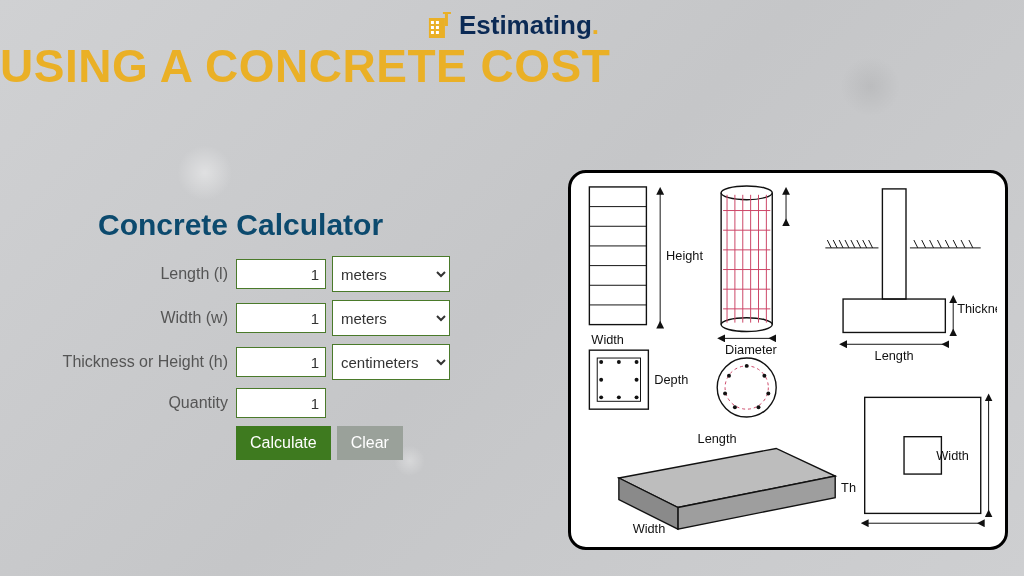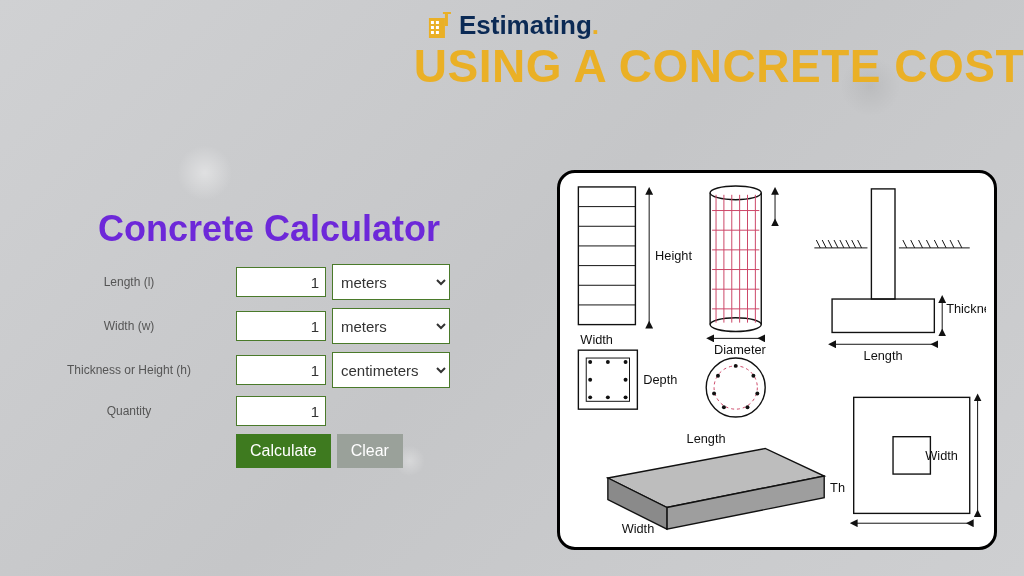--- a/index.html
+++ b/index.html
@@ -39,21 +39,21 @@
     color: #0b2a55;
   }
   .logo-dot { color: #eab026; }
 
   
   .headline {
     position: absolute;
     top: 42px;
     left: 0;
     right: 0;
-    text-align: right;
+    text-align: left;
     font-weight: 900;
     line-height: 1.05;
     letter-spacing: 0.5px;
   }
   .headline .line1 {
     font-size: 46px;
     color: #eab026;
   }
   .headline .line2 {
     font-size: 46px;
@@ -61,36 +61,36 @@
   }
 
   
   .calc {
     position: absolute;
     left: 30px;
     top: 208px;
     width: 430px;
   }
   .calc-title {
-    font-size: 36px;
+    font-size: 30px;
     font-weight: 700;
-    color: #6d28d9;
+    color: #0c4a6e;
     margin-bottom: 14px;
     margin-left: 68px;
   }
   .calc-row {
     display: flex;
     align-items: center;
     margin-bottom: 8px;
     gap: 6px;
   }
   .calc-label {
     width: 200px;
-    text-align: center;
-    font-size: 12px;
+    text-align: right;
+    font-size: 16px;
     color: #555;
     padding-right: 2px;
   }
   .calc-input {
     width: 90px;
     height: 30px;
     border: 1.5px solid #4a7a2a;
     background: #fff;
     font-size: 15px;
     text-align: right;
@@ -119,21 +119,21 @@
     font-size: 16px;
     color: #fff;
     cursor: pointer;
   }
   .btn-calc { background: #3e7a1f; }
   .btn-clear { background: #9aa19a; }
 
   
   .diagram-wrap {
     position: absolute;
-    right: 27px;
+    right: 16px;
     top: 170px;
     width: 440px;
     height: 380px;
     background: #fff;
     border: 3px solid #000;
     border-radius: 18px;
     padding: 10px 8px;
   }
   .diag-svg { width: 100%; height: 100%; }
   .dlabel { font: 13px Arial; fill: #111; }

